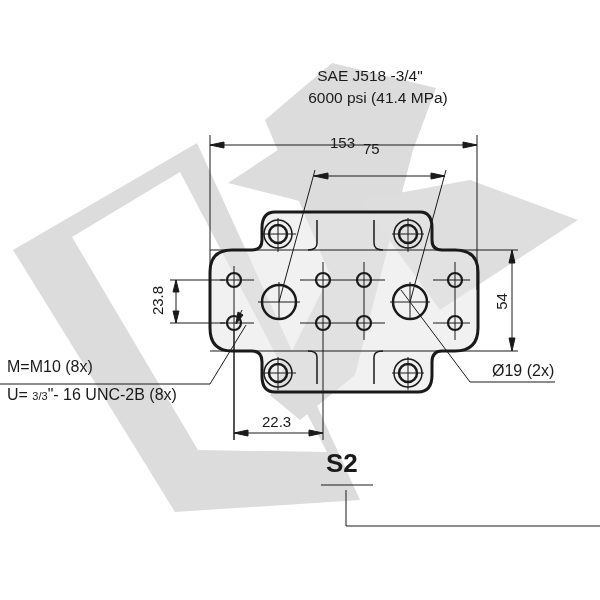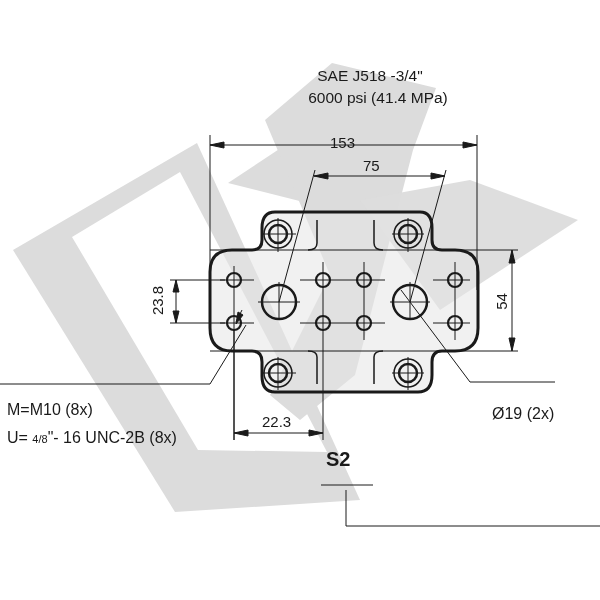--- a/index.html
+++ b/index.html
@@ -1,23 +1,23 @@
 <!DOCTYPE html>
 <html><head>
 <meta charset="utf-8">
 <style>
   html, body { margin: 0; padding: 0; background: #ffffff; }
   body { width: 600px; height: 600px; position: relative; overflow: hidden; }
   #drawing { position: absolute; left: 0; top: 0; width: 600px; height: 600px; }
   .lbl { position: absolute; font-family: "Liberation Sans", sans-serif; color: #1a1a1a; white-space: nowrap; }
   .title { font-size: 15.5px; text-align: center; width: 260px; }
   .dim { font-size: 15px; }
-  .note { font-size: 16px; margin-top: 43px; }
+  .note { font-size: 16px; }
   .small { font-size: 11px; }
-  .section { font-size: 20px; font-weight: bold; font-family: "Liberation Sans", sans-serif; }
+  .section { font-size: 26px; font-weight: bold; font-family: "Liberation Sans", sans-serif; }
   .vert { transform: rotate(-90deg); transform-origin: center center; }
 </style>
 </head>
 <body>
 
 <svg id="drawing" viewBox="0 0 600 600" xmlns="http://www.w3.org/2000/svg">
 
   <g fill="#dcdcdc">
     <polygon points="13,250 197,143 360,500 175,512"></polygon>
     <polygon points="72,237 180,172 327,452 198,450" fill="#ffffff"></polygon>
@@ -149,25 +149,25 @@
     <line x1="321" y1="485" x2="373" y2="485"></line>
     <line x1="346" y1="490" x2="346" y2="526"></line>
     <line x1="346" y1="526" x2="600" y2="526"></line>
   </g>
 </svg>
 
 <div class="lbl title" style="left:240px; top:67px;">SAE J518 -3/4"</div>
 <div class="lbl title" style="left:248px; top:89px;">6000 psi (41.4 MPa)</div>
 
 <div class="lbl dim" style="left:330px; top:134px;">153</div>
-<div class="lbl dim" style="left:363px; top:157px;">75</div>
+<div class="lbl dim" style="left:363px; top:140px;">75</div>
 <div class="lbl dim vert" style="left:143px; top:292px;">23.8</div>
 <div class="lbl dim vert" style="left:493px; top:293px;">54</div>
 <div class="lbl dim" style="left:262px; top:413px;">22.3</div>
 
 <div class="lbl note" style="left:492px; top:362px;">Ø19 (2x)</div>
 <div class="lbl note" style="left:7px; top:358px;">M=M10 (8x)</div>
 <div class="lbl note" style="left:7px; top:386px;">
   <span>U=</span>
-  <span class="small">4/8</span><span>"- 16 UNC-2B (8x)</span>
+  <span class="small">3/3</span><span>"- 16 UNC-2B (8x)</span>
 </div>
 
 <div class="lbl section" style="left:326px; top:448px;">S2</div>
 
 </body></html>

